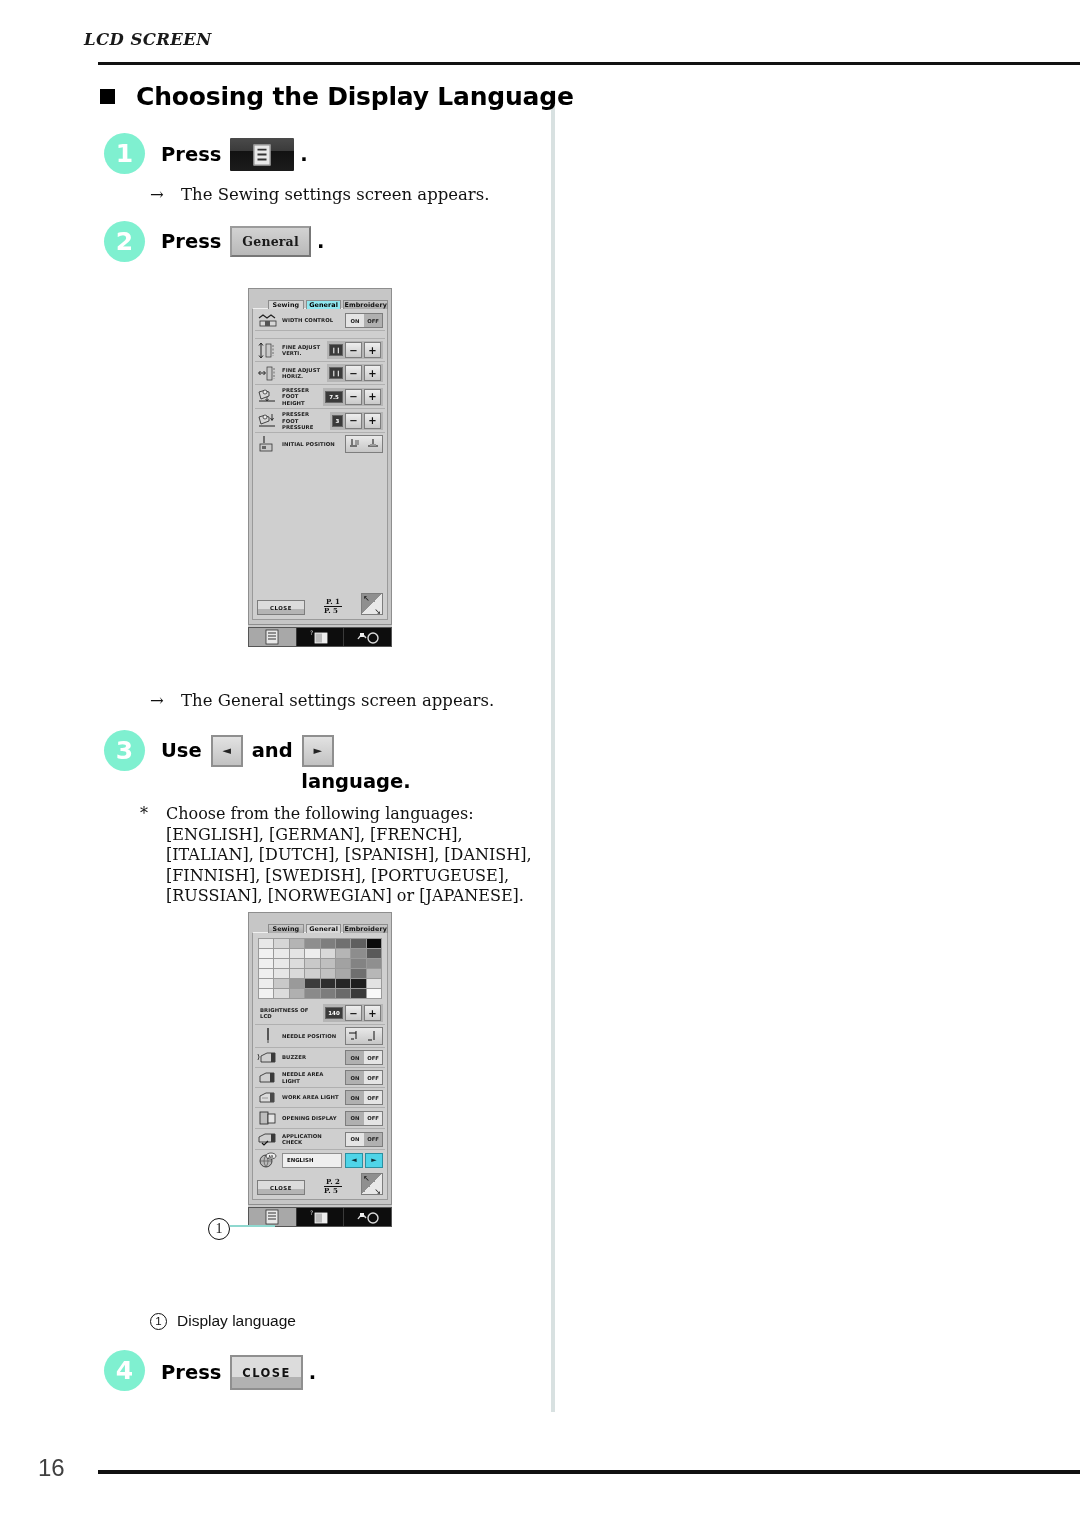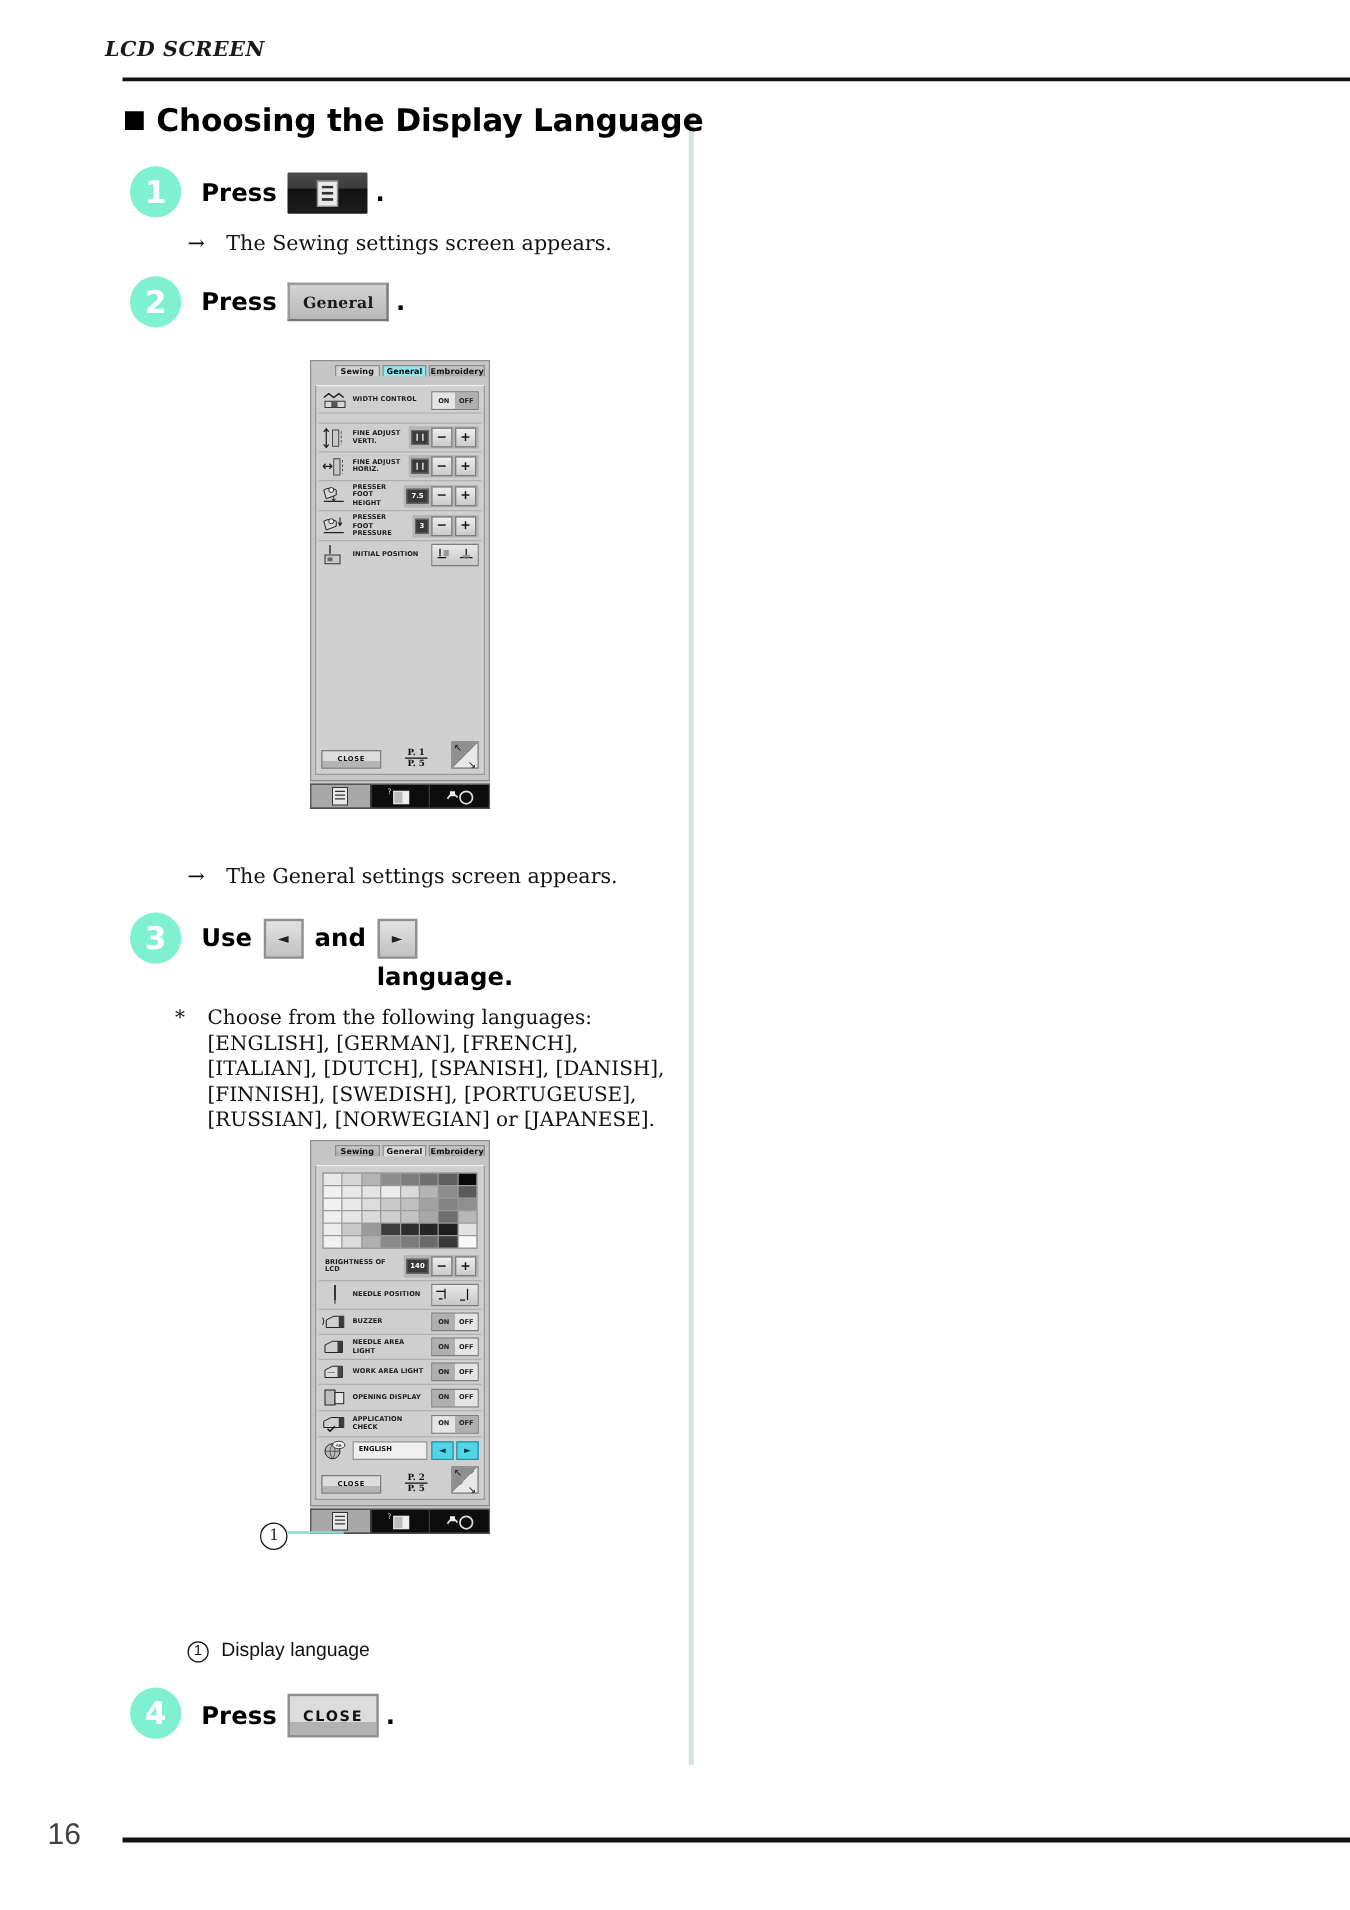--- a/index.html
+++ b/index.html
@@ -28,21 +28,21 @@
   .v-divider{
     position:absolute; left:551px; top:90px; width:4px; height:1322px;
     background:#d8e1e1;
   }
 
   
   .sec-title{
     position:absolute; left:100px; top:82px;
     font-family:"DejaVu Sans", sans-serif;
     font-weight:700; font-size:25px; color:#000; letter-spacing:-.2px;
-    display:flex; align-items:center; gap:10px; white-space:nowrap;
+    display:flex; align-items:center; gap:21px; white-space:nowrap;
   }
   .sq-bullet{ width:15px; height:15px; background:#000; display:inline-block; }
 
   
   .step{ position:absolute; display:flex; align-items:flex-start; }
   .step-badge{
     width:41px; height:41px; border-radius:50%;
     background:#7ff0d0;
     color:#fff; font-family:"DejaVu Sans", sans-serif;
     font-weight:700; font-size:25px;
@@ -140,21 +140,21 @@
     background:#111;
   }
 
   
   .lcd{ position:absolute; width:144px; background:#c8c8c8;
         font-family:"DejaVu Sans", sans-serif; }
   .lcd-body{
     background:#c6c6c6; border:1px solid #8e8e8e;
     padding:3px 3px 4px 3px; position:relative;
   }
-  .lcd-tabs{ display:flex; gap:2px; height:17px; align-items:flex-start;padding-left:16px; }
+  .lcd-tabs{ display:flex; gap:2px; height:17px; align-items:flex-end;padding-left:16px; }
   .lcd-tab{
     flex:1; display:flex; align-items:center; justify-content:center;
     font-size:6.4px; font-weight:700; color:#111;
     background:linear-gradient(#c9c9c9,#aaaaaa);
     border:1px solid #8c8c8c; border-bottom:none;
     letter-spacing:.1px;
   }
   .lcd-tab.active{ background:#8fe7ef; color:#000; }
   .lcd-tab.white{ background:#d9d9d9; }
   .lcd-tab.sel{ background:#d4d4d4; }
@@ -200,21 +200,21 @@
   .lcd-spacer{ background:#cfcfcf; }
 
   .lcd-foot{ display:flex; align-items:flex-end; justify-content:space-between;
              padding:3px 2px 2px 2px; background:#cfcfcf; }
   .btn-lcd-close{
     width:48px; height:15px; background:linear-gradient(#dcdcdc 0 62%,#b4b4b4 62% 100%);
     border:1px solid #7d7d7d; display:flex; align-items:center;
     justify-content:center; font-size:5.4px; font-weight:700; letter-spacing:.5px;
     color:#111;
   }
-  .pgind{ font-size:7px; font-weight:700; color:#111; text-align:center;
+  .pgind{ font-size:7px; font-weight:700; color:#111; 
           line-height:8px; font-family:"DejaVu Serif", serif; }
   .pgind .top{ border-bottom:1.2px solid #111; padding:0 2px; }
   .corner{ width:22px; height:22px; background:linear-gradient(135deg,#8f8f8f 50%,#e8e8e8 50%);
            border:1px solid #7d7d7d; position:relative; }
   .corner .nw{ position:absolute; left:1px; top:0px; font-size:8px; color:#111; }
   .corner .se{ position:absolute; right:1px; bottom:-2px; font-size:8px; color:#111; }
 
   .taskbar{ display:flex; height:20px; background:#0d0d0d; margin-top:2px;
             border:1px solid #555; }
   .taskbar div{ flex:1; display:flex; align-items:center; justify-content:center;

